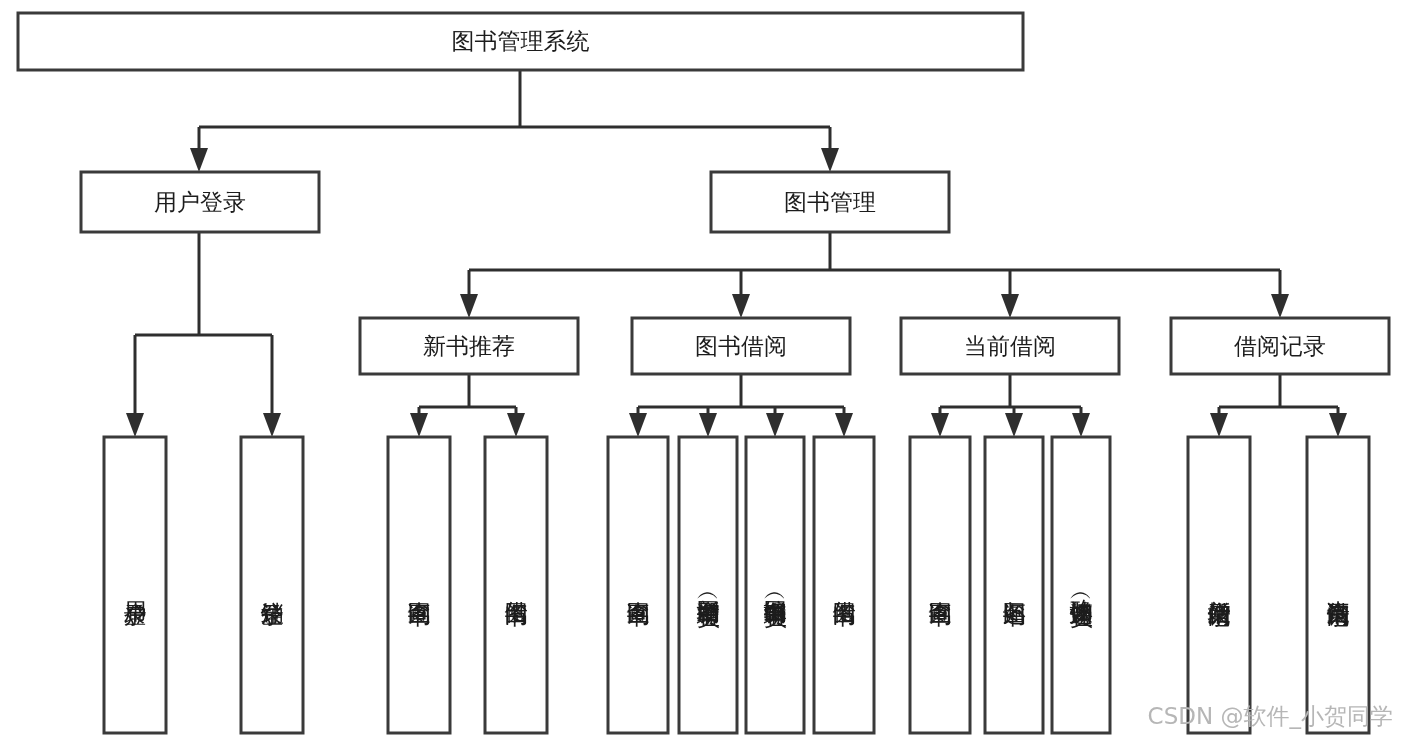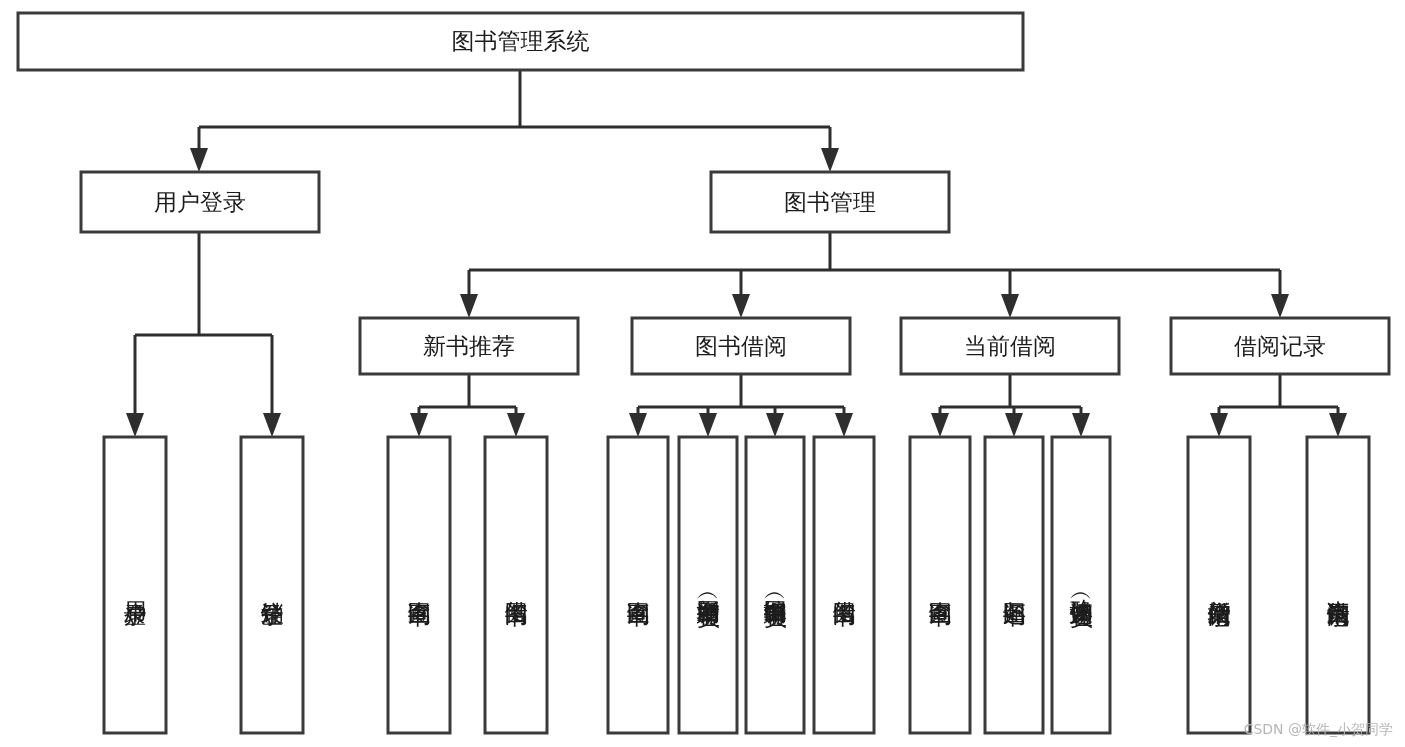--- a/index.html
+++ b/index.html
@@ -21,23 +21,23 @@
     position:absolute;
     writing-mode:vertical-rl;
     text-orientation:upright;
     font-family:"DejaVu Sans","Liberation Sans",sans-serif;
     font-size:23px;line-height:1.02;color:#1c1c1c;
     letter-spacing:1px;
     display:flex;align-items:center;justify-content:center;
     white-space:nowrap;pointer-events:none;
   }
   #watermark{
-    position:absolute;right:12px;bottom:8px;
+    position:absolute;right:12px;bottom:15px;
     font-family:"DejaVu Sans","Liberation Sans",sans-serif;
-    font-size:14px;color:#b6b6b6;white-space:nowrap;
+    font-size:23px;color:#b6b6b6;white-space:nowrap;
   }
 </style>
 </head>
 <body>
 
 <div id="diagram-root">
   <svg id="tree" viewBox="0 0 1405 747">
     <g id="connector-layer">
         <line x1="520" y1="70" x2="520" y2="127" class="connector"></line>
         <line x1="199" y1="127" x2="830" y2="127" class="connector"></line>

